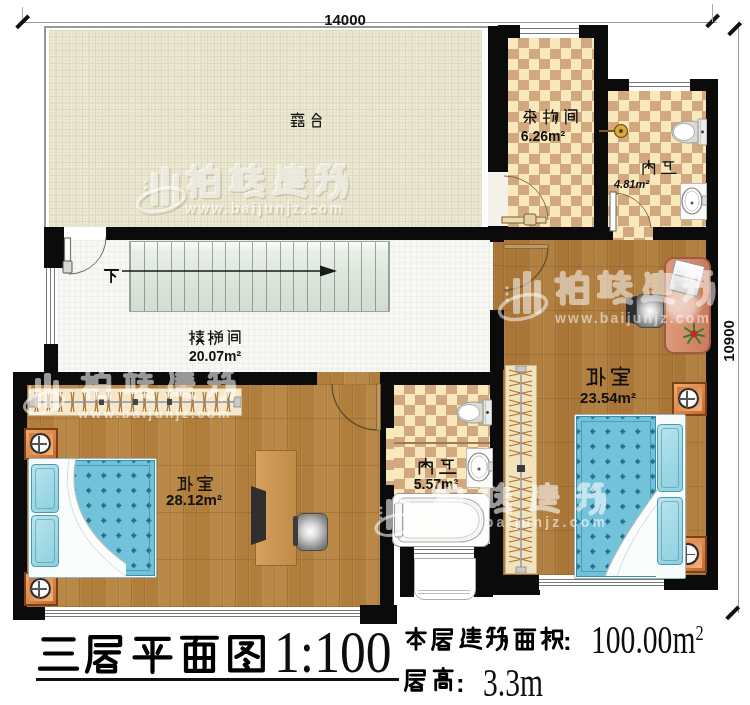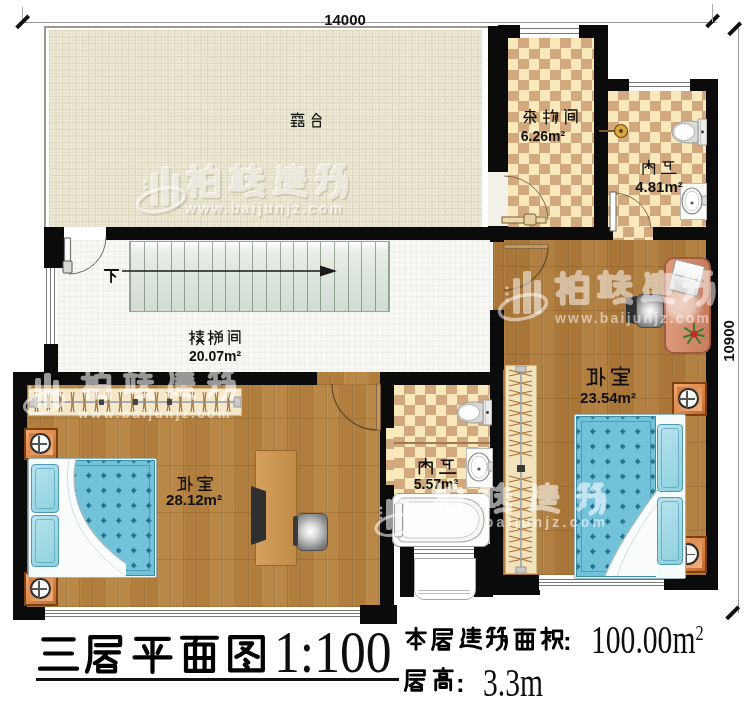--- a/index.html
+++ b/index.html
@@ -509,21 +509,21 @@
 
 <div class="num" style="left:508px;top:128px;width:70px;text-align:center;font-size:14px;">6.26m²</div>
 
 <div class="zi" style="left:640px;top:158px;">
       <svg width="38" height="19" viewBox="0 0 38 19" stroke-width="1.2">
         <use href="#g-nei" x="0" y="1" width="17.5" height="17.5"></use>
         <use href="#g-wei" x="20" y="1" width="17.5" height="17.5"></use>
       </svg>
     </div>
 
-<div class="num" style="left:614px;top:178px;width:90px;text-align:center;font-size:15px;">4.81m²</div>
+<div class="num" style="left:614px;top:178px;width:90px;font-size:11px;font-style:italic;">4.81m²</div>
 
 <div class="zi" style="left:188px;top:328px;">
       <svg width="55" height="19" viewBox="0 0 55 19" stroke-width="1.2">
         <use href="#g-lou" x="0" y="1" width="17.5" height="17.5"></use>
         <use href="#g-ti" x="18.7" y="1" width="17.5" height="17.5"></use>
         <use href="#g-jian" x="37.4" y="1" width="17.5" height="17.5"></use>
       </svg>
     </div>
 
 <div class="num" style="left:170px;top:348px;width:90px;text-align:center;font-size:14px;">20.07m²</div>

